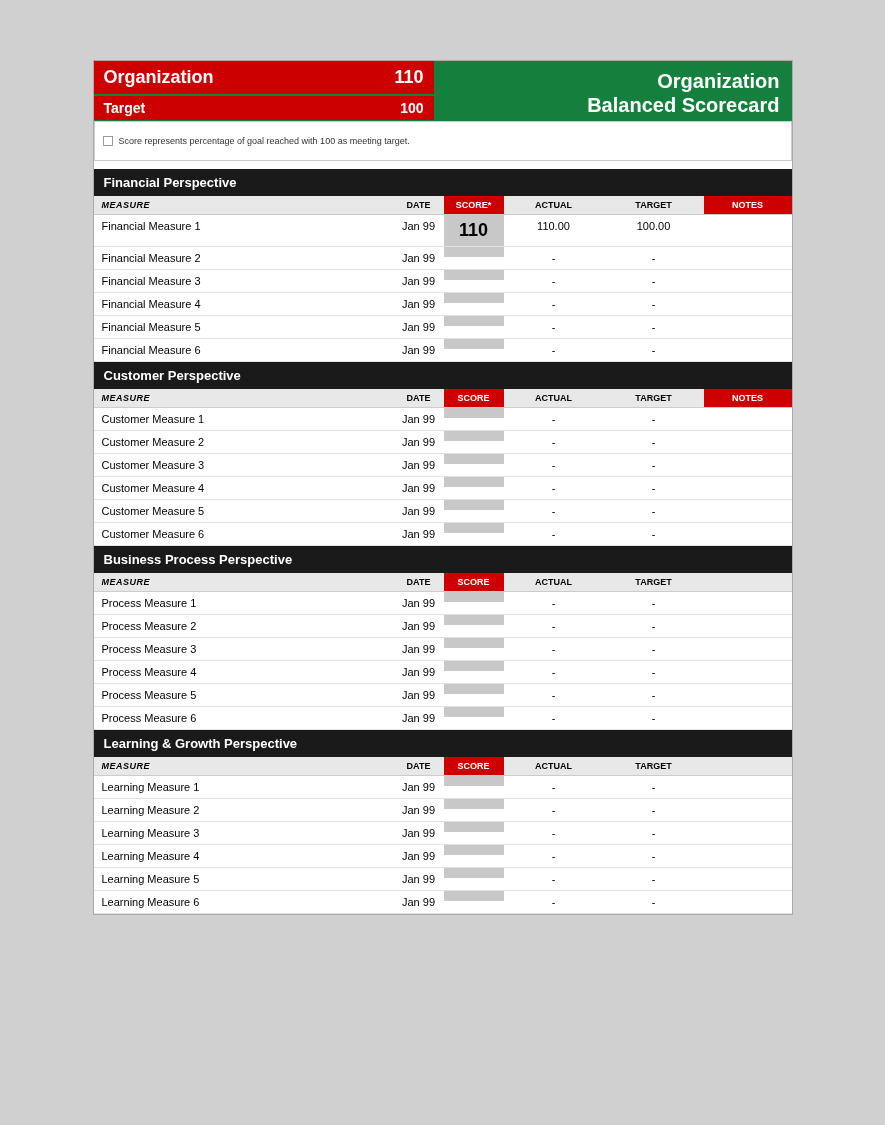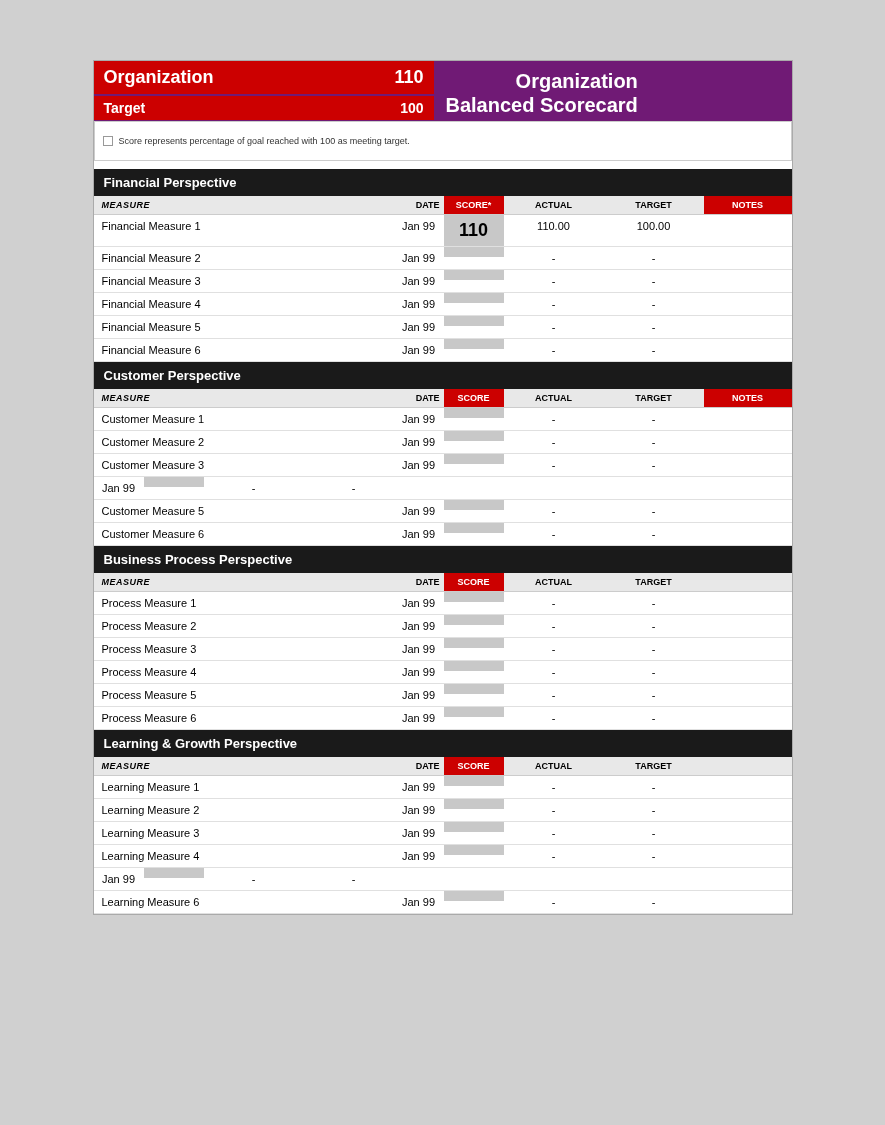--- a/index.html
+++ b/index.html
@@ -12,24 +12,24 @@
       padding: 60px 40px;
       font-family: Arial, sans-serif;
     }
     .scorecard {
       width: 700px;
       background: #fff;
       border: 1px solid #aaa;
     }
     
     .header-block {
-      background: #701a75;
+      background: #15803d;
       padding: 0;
       display: flex;
-      flex-direction: row;
+      flex-direction: column;
     }
     .header-top {
       display: flex;
       align-items: stretch;
     }
     .header-org-col {
       flex: 0 0 340px;
       display: flex;
       flex-direction: column;
     }
@@ -120,21 +120,21 @@
       color: #000;
       text-transform: uppercase;
       letter-spacing: 0.5px;
       font-style: italic;
     }
     .col-header-row .col-date {
       flex: 0 0 50px;
       font-size: 9px;
       font-weight: bold;
       padding: 4px 4px;
-      text-align: right;
+      text-align: center;
       color: #000;
       text-transform: uppercase;
     }
     .col-header-row .col-score {
       flex: 0 0 60px;
       font-size: 9px;
       font-weight: bold;
       padding: 4px 4px;
       text-align: center;
       background: #cc0000;
@@ -340,20 +340,21 @@
       </div>
       <div class="data-row">
         <div class="col-measure">Customer Measure 3</div>
         <div class="col-date">Jan 99</div>
         <div class="col-score-bg"></div>
         <div class="col-actual">-</div>
         <div class="col-target">-</div>
         <div class="col-notes" style="background: rgb(255, 255, 255);"></div>
       </div>
       <div class="data-row">
+        <div class="col-measure">Customer Measure 4</div>
         <div class="col-date">Jan 99</div>
         <div class="col-score-bg"></div>
         <div class="col-actual">-</div>
         <div class="col-target">-</div>
         <div class="col-notes" style="background: rgb(255, 255, 255);"></div>
       </div>
       <div class="data-row">
         <div class="col-measure">Customer Measure 5</div>
         <div class="col-date">Jan 99</div>
         <div class="col-score-bg"></div>
@@ -461,20 +462,21 @@
       </div>
       <div class="data-row">
         <div class="col-measure">Learning Measure 4</div>
         <div class="col-date">Jan 99</div>
         <div class="col-score-bg"></div>
         <div class="col-actual">-</div>
         <div class="col-target">-</div>
         <div class="col-notes" style="background: rgb(255, 255, 255);"></div>
       </div>
       <div class="data-row">
+        <div class="col-measure">Learning Measure 5</div>
         <div class="col-date">Jan 99</div>
         <div class="col-score-bg"></div>
         <div class="col-actual">-</div>
         <div class="col-target">-</div>
         <div class="col-notes" style="background: rgb(255, 255, 255);"></div>
       </div>
       <div class="data-row">
         <div class="col-measure">Learning Measure 6</div>
         <div class="col-date">Jan 99</div>
         <div class="col-score-bg"></div>

